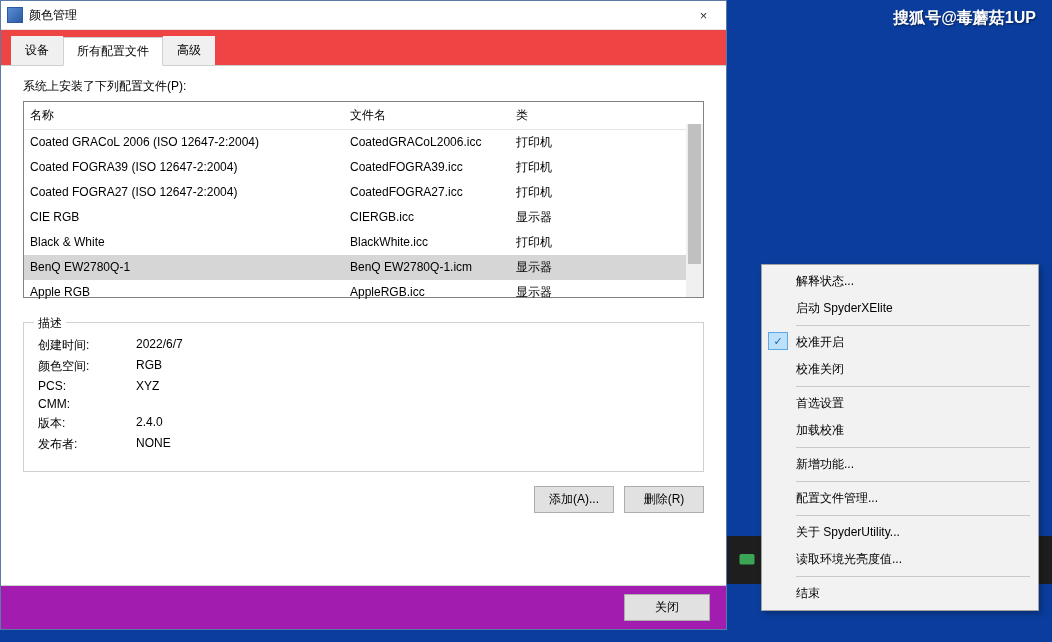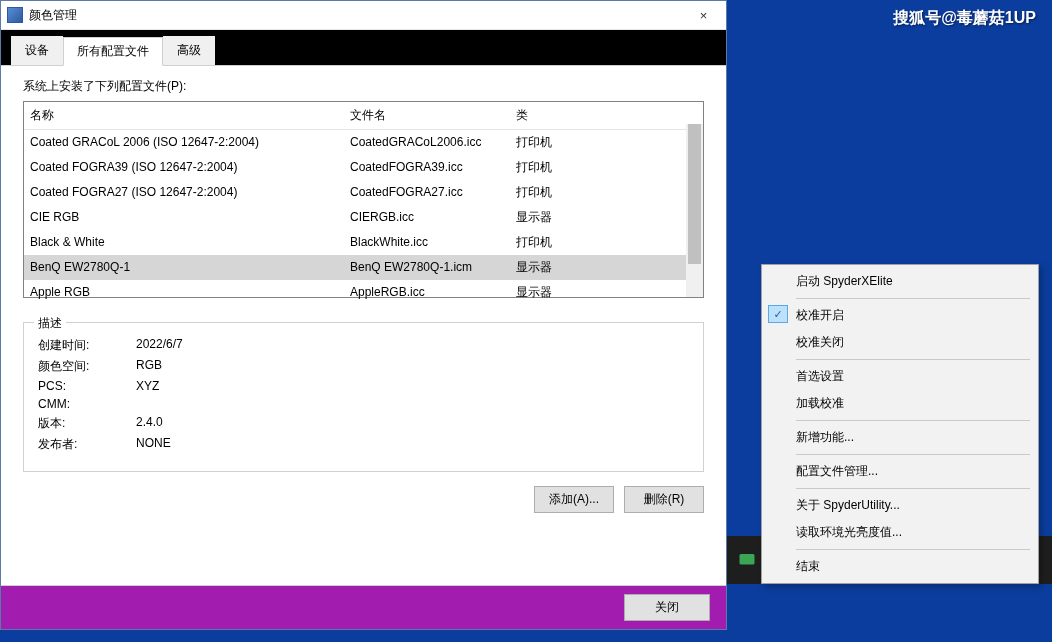--- a/index.html
+++ b/index.html
@@ -56,21 +56,21 @@
   align-items: center;
   justify-content: center;
   font-size: 13px;
   color: #333;
 }
 .tabs {
   display: flex;
   padding: 6px 10px 0 10px;
   border-bottom: 1px solid #d0d0d0;
   gap: 0;
-  background:#000000;
+  background:#ef4444;
   height: auto;
 }
 .tab {
   padding: 5px 13px;
   font-size: 12px;
   color: #000;
   background: #f0f0f0;
   border: 1px solid transparent;
   border-bottom: none;
   cursor: default;
@@ -335,20 +335,21 @@
       <div class="btn">删除(R)</div>
     </div>
   </div>
 
   <div class="footer">
     <div class="btn" style="min-width:86px">关闭</div>
   </div>
 </div>
 
 <div class="ctxmenu" id="ctxmenu">
+    <div class="mi"><span>解释状态...</span></div>
     <div class="mi"><span>启动 SpyderXElite</span></div>
     <div class="sep"></div>
     <div class="mi"><div class="check">✓</div><span>校准开启</span></div>
     <div class="mi"><span>校准关闭</span></div>
     <div class="sep"></div>
     <div class="mi"><span>首选设置</span></div>
     <div class="mi"><span>加载校准</span></div>
     <div class="sep"></div>
     <div class="mi"><span>新增功能...</span></div>
     <div class="sep"></div>

